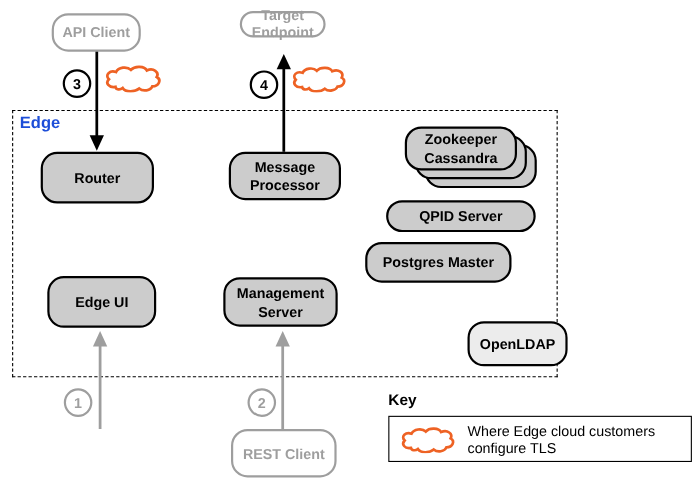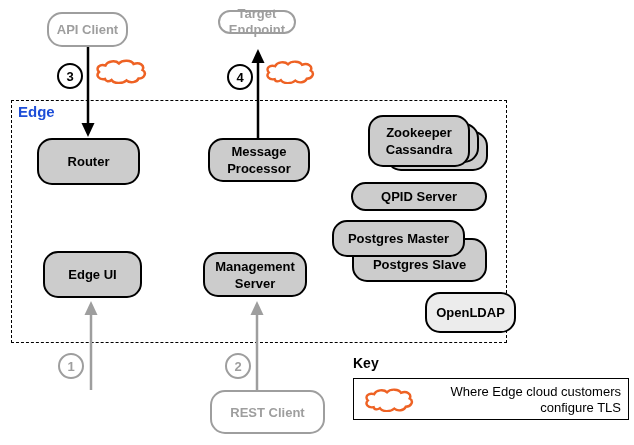--- a/index.html
+++ b/index.html
@@ -34,21 +34,21 @@
   .cloud-path{fill:#ffffff;stroke:#ee6224;stroke-width:5;}
   .keybox{
     position:absolute;left:353px;top:378px;width:276px;height:42px;
     border:1px solid #000;box-sizing:border-box;background:#fff;
   }
   .key-title{
     position:absolute;left:353px;top:355px;font-size:14px;color:#000;font-weight:bold;
   }
   .key-desc{
     position:absolute;left:425px;top:384px;width:196px;
-    font-size:13px;line-height:16px;color:#000;text-align:right;
+    font-size:13px;line-height:16px;color:#000;
   }
   .bottom-text{align-items:flex-end;padding-bottom:7px;}
   .two-line{flex-direction:column;}
 </style>
 </head>
 <body>
 
 <div id="canvas">
 
   <div class="boundary"></div>
@@ -69,41 +69,38 @@
   </div>
   <div class="node internal" style="left:43px;top:251px;width:99px;height:47px;">
     <span>Edge UI</span>
   </div>
   <div class="node internal" style="left:203px;top:252px;width:104px;height:45px;">
     <span>Management Server</span>
   </div>
 
   <div class="node internal" style="left:386px;top:131px;width:102px;height:40px;"></div>
   <div class="node internal" style="left:377px;top:123px;width:102px;height:40px;"></div>
-  <div class="node internal two-line" style="left:368px;top:115px;width:102px;height:52px;">
+  <div class="node internal two-line" style="left:368px;top:115px;width:102px;height:40px;">
     <span>Zookeeper</span>
     <span>Cassandra</span>
   </div>
 
   <div class="node internal" style="left:351px;top:182px;width:136px;height:29px;">
     <span>QPID Server</span>
   </div>
 
-  <div class="node internal bottom-text" style="left:352px;top:238px;width:135px;height:44px;">
-    <span>Postgres Slave</span>
-  </div>
   <div class="node internal" style="left:332px;top:220px;width:133px;height:37px;">
     <span>Postgres Master</span>
   </div>
 
   <div class="node internal light" style="left:397px;top:292px;width:91px;height:41px;">
     <span>OpenLDAP</span>
   </div>
 
-  <div class="node external" style="left:210px;top:390px;width:115px;height:44px;">
+  <div class="node external" style="left:210px;top:390px;width:96px;height:44px;">
     <span>REST Client</span>
   </div>
 
   <svg class="arrow-layer" width="634" height="445" viewBox="0 0 634 445">
     <g>
       <line x1="88" y1="47" x2="88" y2="126" stroke="#000" stroke-width="2.5"></line>
       <polygon points="88,137 81.5,123 94.5,123" fill="#000"></polygon>
     </g>
     <g>
       <line x1="258" y1="138" x2="258" y2="60" stroke="#000" stroke-width="2.5"></line>

